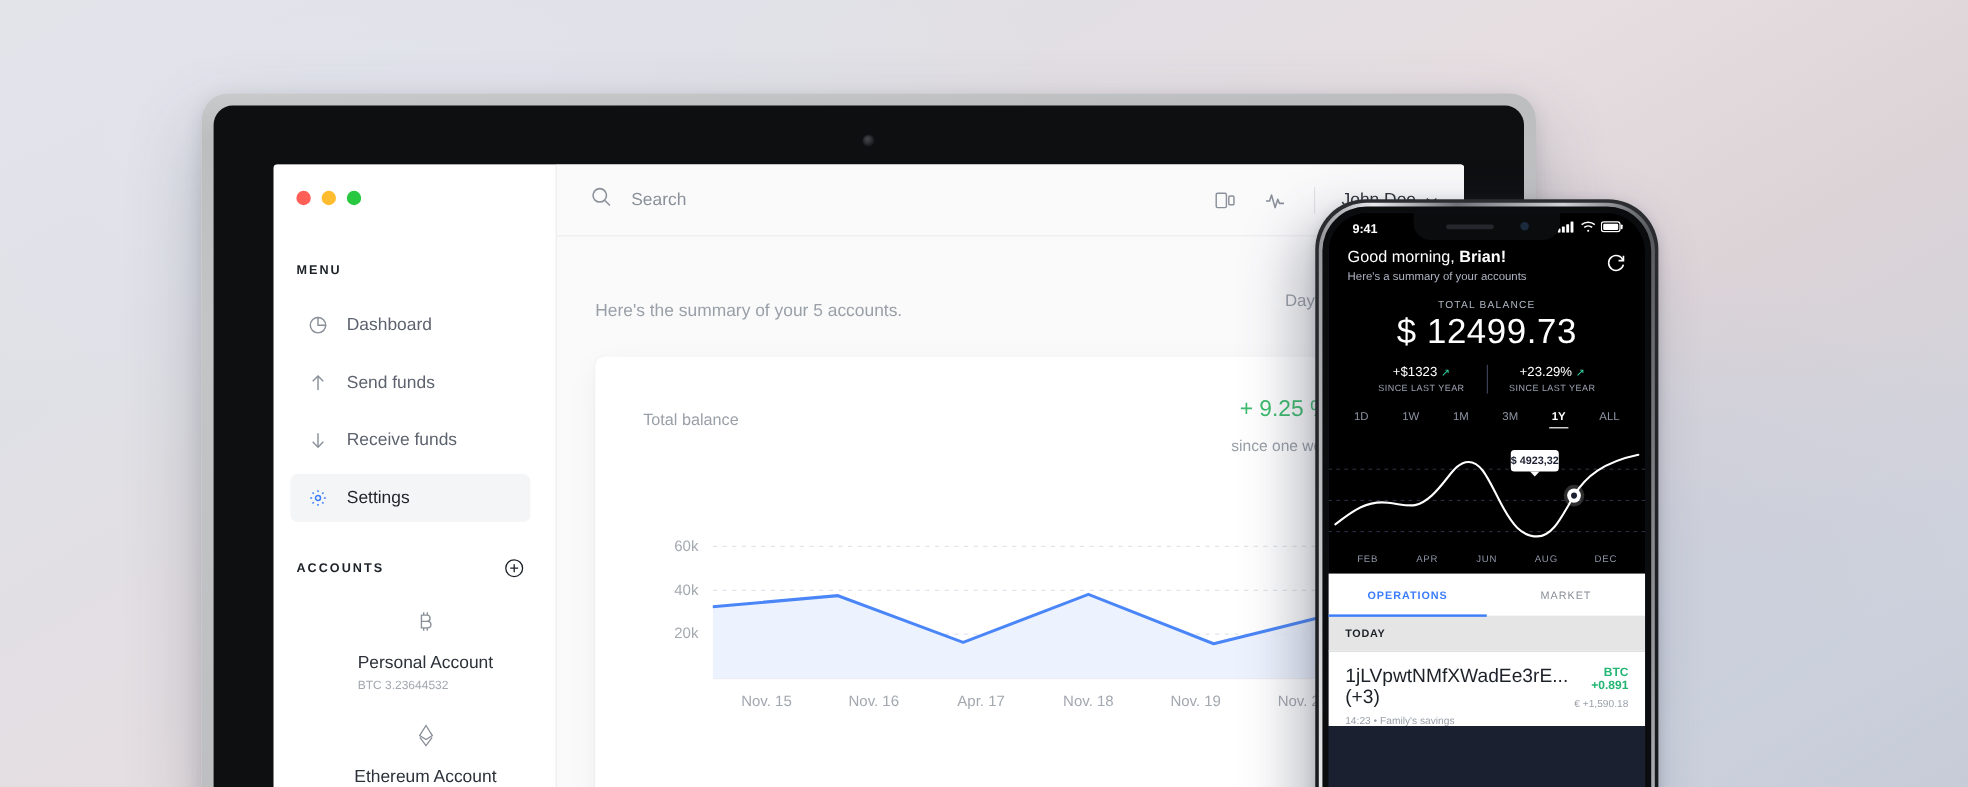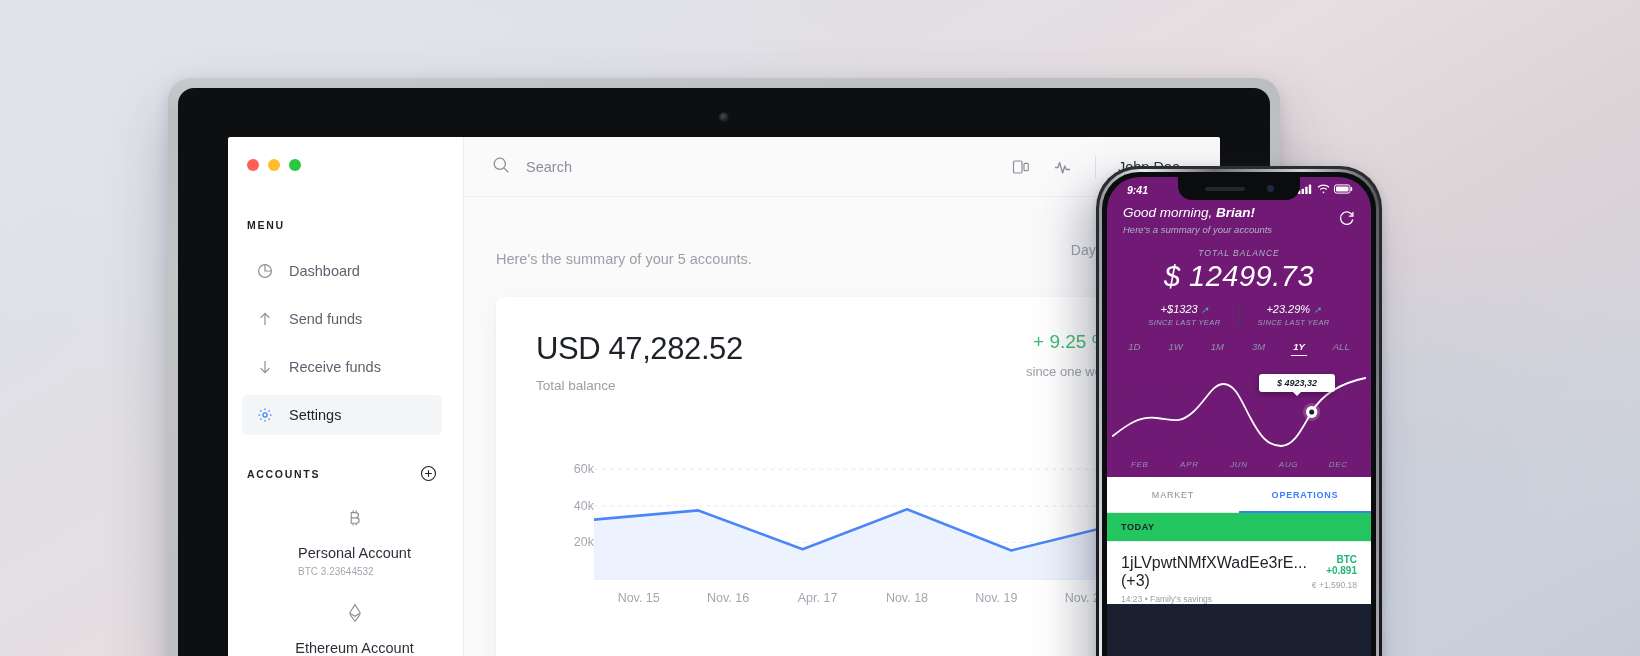--- a/index.html
+++ b/index.html
@@ -118,21 +118,21 @@
   .stat-main { min-width: 430px; }
   .stat-big { font-size: 31px; color:#1d2128; letter-spacing:-.4px; }
   .stat-cap { font-size: 13.5px; color:#9aa0a8; margin-top: 11px; }
   .stat-pos  { text-align:center; }
   .stat-pos .v { font-size: 19px; color:#3dbd6e; white-space:nowrap; }
   .stat-pos .c { font-size: 13px; color:#9aa0a8; margin-top: 11px; white-space:nowrap; }
   .stat-2 { margin-left: 60px; }
   .stat-3 { margin-left: 54px; }
 
   .chart-area { position:relative; margin-top: 26px; height: 200px; }
-  .y-ticks { position:absolute; left:16px; top:0; width: 42px; height: 160px; }
+  .y-ticks { position:absolute; left:4px; top:0; width: 42px; height: 160px; }
   .y-tick { position:absolute; right:0; font-size: 12.5px; color:#a3a8b0; transform: translateY(-50%); }
   .plot { position:absolute; left: 58px; right: 0; top: 0; height: 160px; }
   .x-axis { position:absolute; left: 58px; right:0; top: 160px; height: 1px; background:#eceef3; }
   .x-ticks { position:absolute; left: 58px; right:0; top: 172px; display:flex; }
   .x-tick { font-size: 12.5px; color:#a3a8b0; text-align:center; flex: 1 1 0; }
 
   
   .phone {
     position:absolute; left: 1096px; top: 166px; width: 286px; height: 560px;
     background: linear-gradient(180deg,#2b2d31,#151618);
@@ -148,21 +148,21 @@
     background:#0b0c0e; border-radius: 0 0 14px 14px; z-index: 5;
     display:flex; align-items:center; justify-content:center; gap: 22px;
   }
   .notch .speaker { width: 40px; height: 4px; border-radius:2px; background:#25272c; }
   .notch .cam { width: 7px; height:7px; border-radius:50%; background:#1b2b3d; }
 
   .ph-status { display:flex; align-items:center; justify-content:space-between;
                padding: 7px 18px 0 20px; color:#fff; font-size: 10.5px; font-weight:700; }
   .ph-status .right { display:flex; align-items:center; gap:4px; }
 
-  .ph-dark { background:#701a75; padding: 0 0 0 0; font-style: italic; }
+  .ph-dark { background:#000000; padding: 0 0 0 0; }
   .ph-hello { padding: 9px 16px 0 16px; display:flex; align-items:flex-start; justify-content:space-between; }
   .ph-hello h1 { color:#fff; font-size: 13.5px; font-weight: 400; }
   .ph-hello h1 b { font-weight: 700; }
   .ph-hello p { color:#aeb4c2; font-size: 9.5px; margin-top: 4px; }
   .refresh-ic { color:#fff; cursor:pointer; margin-top: 4px; }
 
   .ph-balcap { text-align:center; margin-top: 13px; color:#aeb4c2; font-size: 8.5px; letter-spacing: 1px; }
   .ph-bal { text-align:center; color:#fff; font-size: 29px; letter-spacing: .5px; margin-top: 2px; font-weight:400; }
   .ph-deltas { display:flex; align-items:center; justify-content:center; margin-top: 10px; }
   .ph-delta { text-align:center; padding: 0 18px; }
@@ -172,32 +172,32 @@
   .ph-sep { width:1px; height: 24px; background:#3a4055; }
 
   .ph-ranges { display:flex; justify-content:center; gap: 0; margin-top: 14px; }
   .ph-range { color:#8d94a5; font-size: 9.5px; padding: 0 14px 4px 14px; cursor:pointer; position:relative; }
   .ph-range.active { color:#fff; font-weight:700; }
   .ph-range.active::after { content:""; position:absolute; left: 12px; right: 12px; bottom:0; height:1.5px; background:#fff; }
 
   .ph-chart { position:relative; height: 88px; margin-top: 10px; }
   .ph-tip {
     position:absolute; background:#fff; color:#1b2030; font-size: 9px; font-weight:700;
-    padding: 4px 18px; border-radius: 3px; box-shadow: 0 2px 6px rgba(0,0,0,.35); white-space:nowrap;
+    padding: 4px 0; border-radius: 3px; box-shadow: 0 2px 6px rgba(0,0,0,.35); white-space:nowrap;
   }
   .ph-tip::after { content:""; position:absolute; left:50%; transform: translateX(-50%); bottom:-4px;
                    border-left:4px solid transparent; border-right:4px solid transparent; border-top:4px solid #fff; }
   .ph-months { display:flex; padding: 6px 8px 8px 8px; }
   .ph-month { flex:1 1 0; text-align:center; color:#8d94a5; font-size: 8px; letter-spacing: .7px; }
 
   .ph-tabs { display:flex; background:#fff; }
   .ph-tab { flex:1 1 0; text-align:center; font-size: 9px; letter-spacing: .8px; color:#8a9099;
             padding: 13px 0 11px 0; border-bottom: 1px solid #e7e8ec; cursor:pointer; }
   .ph-tab.active { color:#3b7dfb; font-weight:700; border-bottom: 2px solid #3b7dfb; }
-  .ph-today { background:#22c55e; color:#1d2128; font-size: 9px; font-weight:700; letter-spacing:.6px;
+  .ph-today { background:#e5e5e5; color:#1d2128; font-size: 9px; font-weight:700; letter-spacing:.6px;
               padding: 9px 14px; border-bottom:1px solid #eceef1; }
   .ph-tx { display:flex; align-items:flex-start; justify-content:space-between; padding: 12px 14px 0 14px; background:#fff; }
   .ph-tx-l .addr { font-size: 16px; color:#1d2128; }
   .ph-tx-l .meta { font-size: 8.5px; color:#9aa0a8; margin-top: 4px; }
   .ph-tx-r { text-align:right; }
   .ph-tx-r .amt { font-size: 10px; color:#22b573; font-weight:700; }
   .ph-tx-r .fiat { font-size: 8.5px; color:#9aa0a8; margin-top: 4px; }
 </style>
 </head>
 <body>
@@ -343,21 +343,20 @@
               </div>
               <div class="range-toggle">
                 <span class="range-btn">Day</span>
                 <span class="range-btn active">Week</span>
               </div>
             </div>
 
             <div class="card">
               <div class="stats">
                 <div class="stat-main">
-                  <div class="stat-big">USD 47,282.52</div>
                   <div class="stat-cap">Total balance</div>
                 </div>
                 <div class="stat-pos stat-2">
                   <div class="v">+ 9.25 %</div>
                   <div class="c">since one week</div>
                 </div>
                 <div class="stat-pos stat-3">
                   <div class="v">+ USD 4</div>
                   <div class="c">since</div>
                 </div>
@@ -494,22 +493,22 @@
         <div class="ph-months">
           <span class="ph-month">FEB</span>
           <span class="ph-month">APR</span>
           <span class="ph-month">JUN</span>
           <span class="ph-month">AUG</span>
           <span class="ph-month">DEC</span>
         </div>
       </div>
 
       <div class="ph-tabs">
+        <span class="ph-tab active">OPERATIONS</span>
         <span class="ph-tab">MARKET</span>
-        <span class="ph-tab active">OPERATIONS</span>
       </div>
 
       <div class="ph-today">TODAY</div>
 
       <div class="ph-tx">
         <div class="ph-tx-l">
           <div class="addr">1jLVpwtNMfXWadEe3rE...(+3)</div>
           <div class="meta">
             <span>14:23</span>
             <span> • </span>

